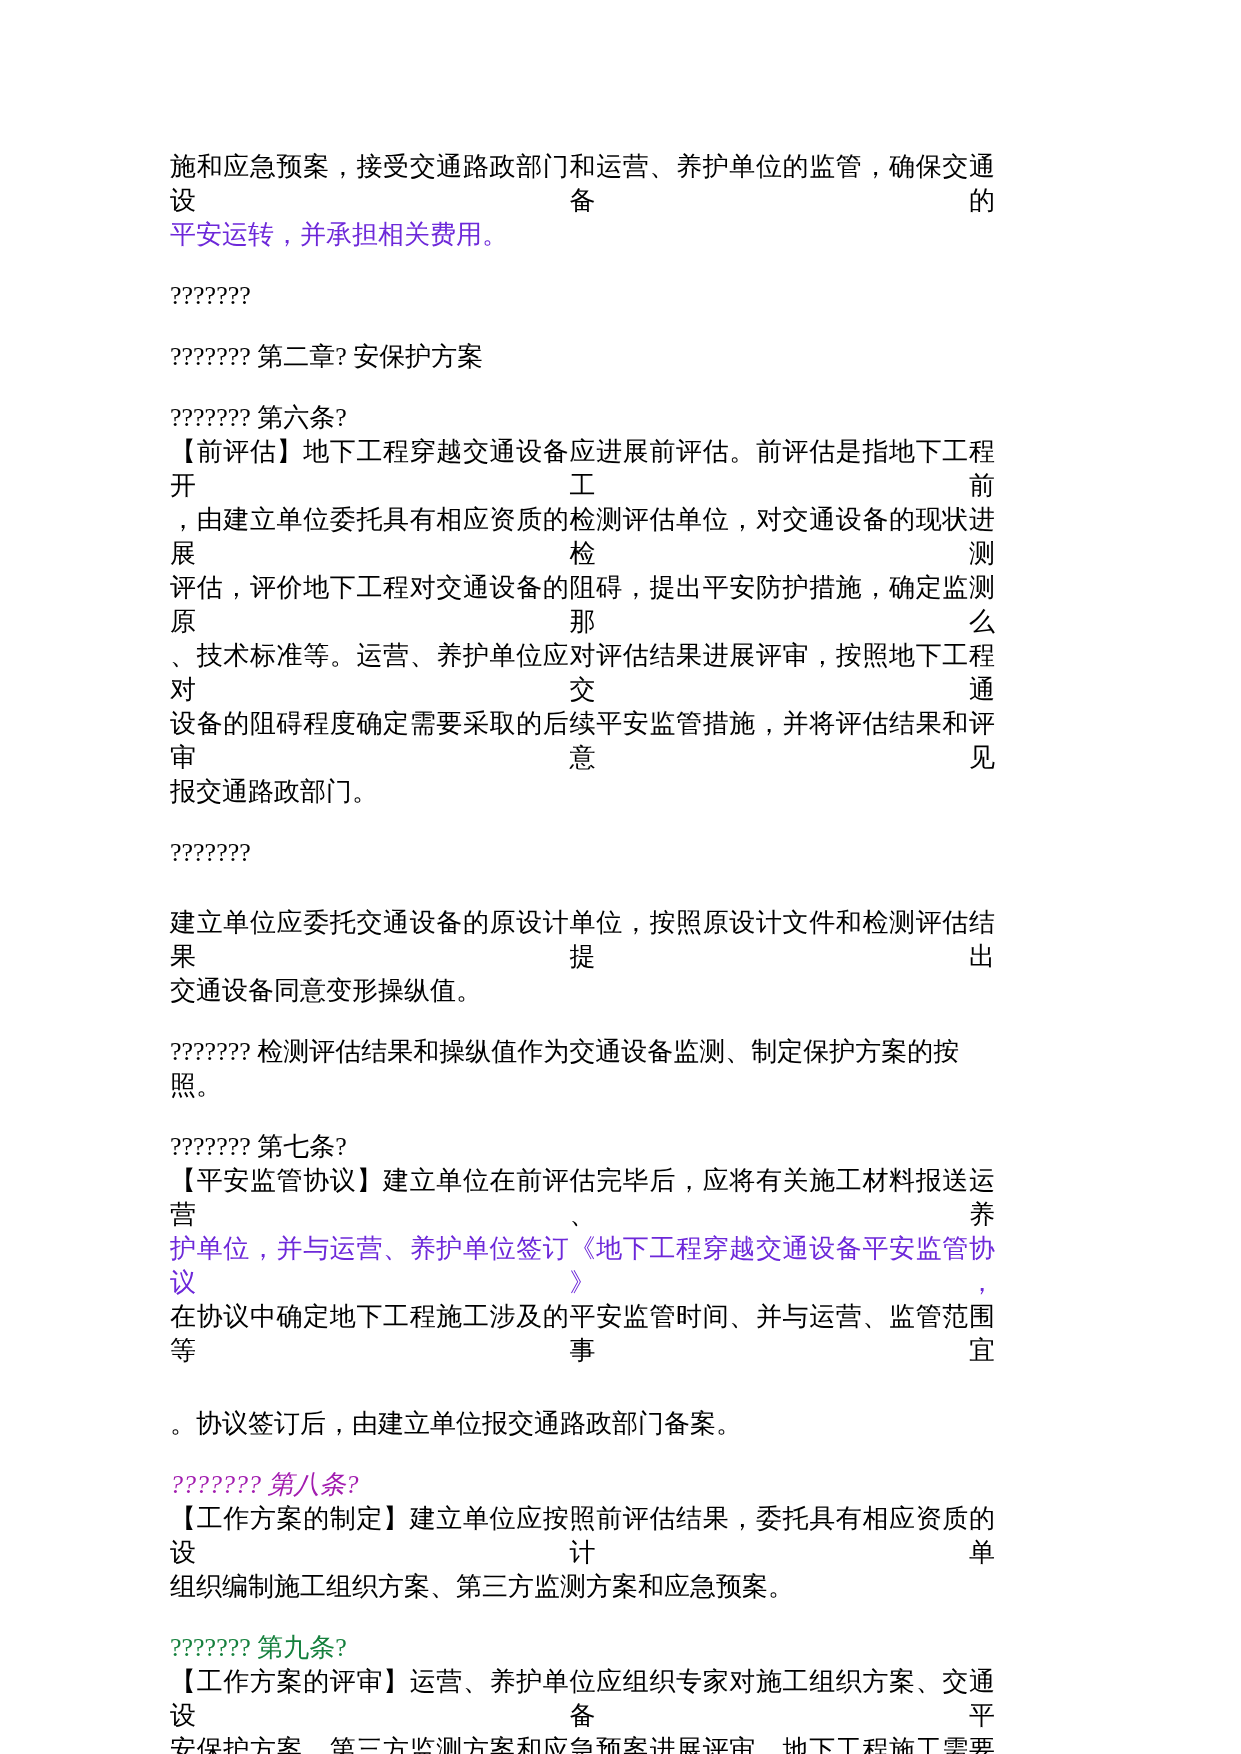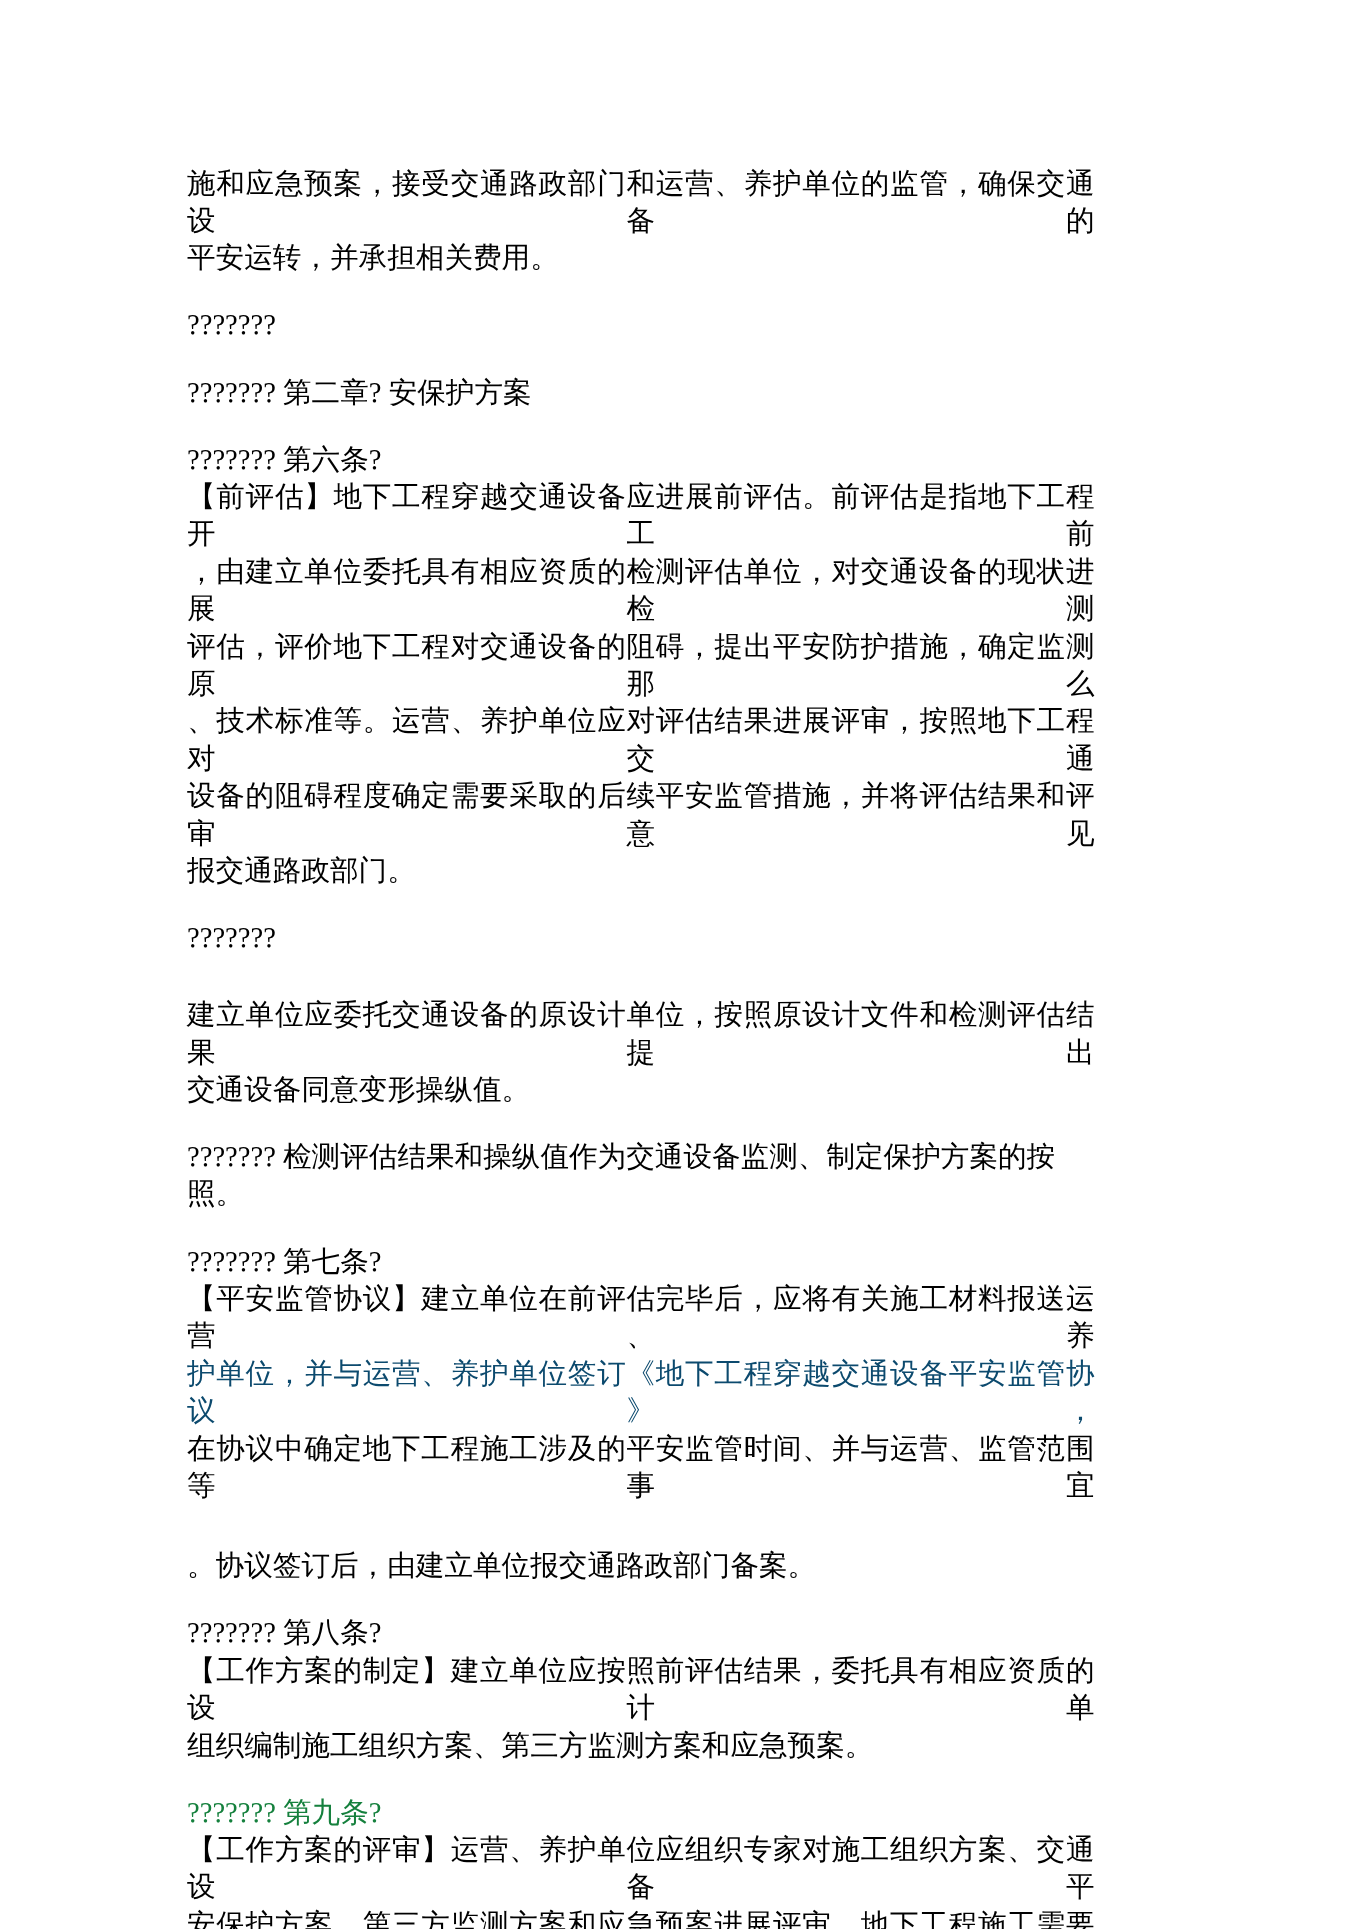--- a/index.html
+++ b/index.html
@@ -38,21 +38,21 @@
     text-align-last: justify;
     text-justify: inter-character;
   }
 </style>
 </head>
 <body>
 
 <div class="page" style="background: rgb(255, 255, 255);">
     <div class="block">
       <div class="line fill" style="color: rgb(0, 0, 0);">施和应急预案，接受交通路政部门和运营、养护单位的监管，确保交通设备的</div>
-      <div class="line" style="color: #000000;">平安运转，并承担相关费用。</div>
+      <div class="line" style="color: #6d28d9;">平安运转，并承担相关费用。</div>
     </div>
     <div class="block">
       <div class="line" style="color: rgb(0, 0, 0);">???????</div>
     </div>
     <div class="block">
       <div class="line" style="color: rgb(0, 0, 0);">??????? 第二章? 安保护方案</div>
     </div>
     <div class="block">
       <div class="line" style="color: rgb(0, 0, 0);">??????? 第六条?</div>
       <div class="line fill" style="color: rgb(0, 0, 0);">【前评估】地下工程穿越交通设备应进展前评估。前评估是指地下工程开工前</div>
@@ -66,26 +66,26 @@
       <div class="line" style="color: rgb(0, 0, 0);">???????</div>
       <div class="line fill" style="color: rgb(0, 0, 0); margin-top: 36px;">建立单位应委托交通设备的原设计单位，按照原设计文件和检测评估结果提出</div>
       <div class="line" style="color: rgb(0, 0, 0);">交通设备同意变形操纵值。</div>
     </div>
     <div class="block">
       <div class="line" style="color: rgb(0, 0, 0);">??????? 检测评估结果和操纵值作为交通设备监测、制定保护方案的按照。</div>
     </div>
     <div class="block">
       <div class="line" style="color: rgb(0, 0, 0);">??????? 第七条?</div>
       <div class="line fill" style="color: rgb(0, 0, 0);">【平安监管协议】建立单位在前评估完毕后，应将有关施工材料报送运营、养</div>
-      <div class="line fill" style="color: #0c4a6e;">护单位，并与运营、养护单位签订《地下工程穿越交通设备平安监管协议》，</div>
+      <div class="line fill" style="color: #6d28d9;">护单位，并与运营、养护单位签订《地下工程穿越交通设备平安监管协议》，</div>
       <div class="line fill" style="color: rgb(0, 0, 0);">在协议中确定地下工程施工涉及的平安监管时间、并与运营、监管范围等事宜</div>
       <div class="line" style="color: rgb(0, 0, 0); margin-top: 39px;">。协议签订后，由建立单位报交通路政部门备案。</div>
     </div>
     <div class="block">
-      <div class="line" style="color: #000000;">??????? 第八条?</div>
+      <div class="line" style="color: #a21caf; font-style: italic;">??????? 第八条?</div>
       <div class="line fill" style="color: rgb(0, 0, 0);">【工作方案的制定】建立单位应按照前评估结果，委托具有相应资质的设计单</div>
       <div class="line" style="color: rgb(0, 0, 0);">组织编制施工组织方案、第三方监测方案和应急预案。</div>
     </div>
     <div class="block">
       <div class="line" style="color: #15803d;">??????? 第九条?</div>
       <div class="line fill" style="color: rgb(0, 0, 0);">【工作方案的评审】运营、养护单位应组织专家对施工组织方案、交通设备平</div>
       <div class="line fill" style="color: rgb(0, 0, 0);">安保护方案、第三方监测方案和应急预案进展评审。地下工程施工需要采纳降</div>
     </div>
   </div>
 

